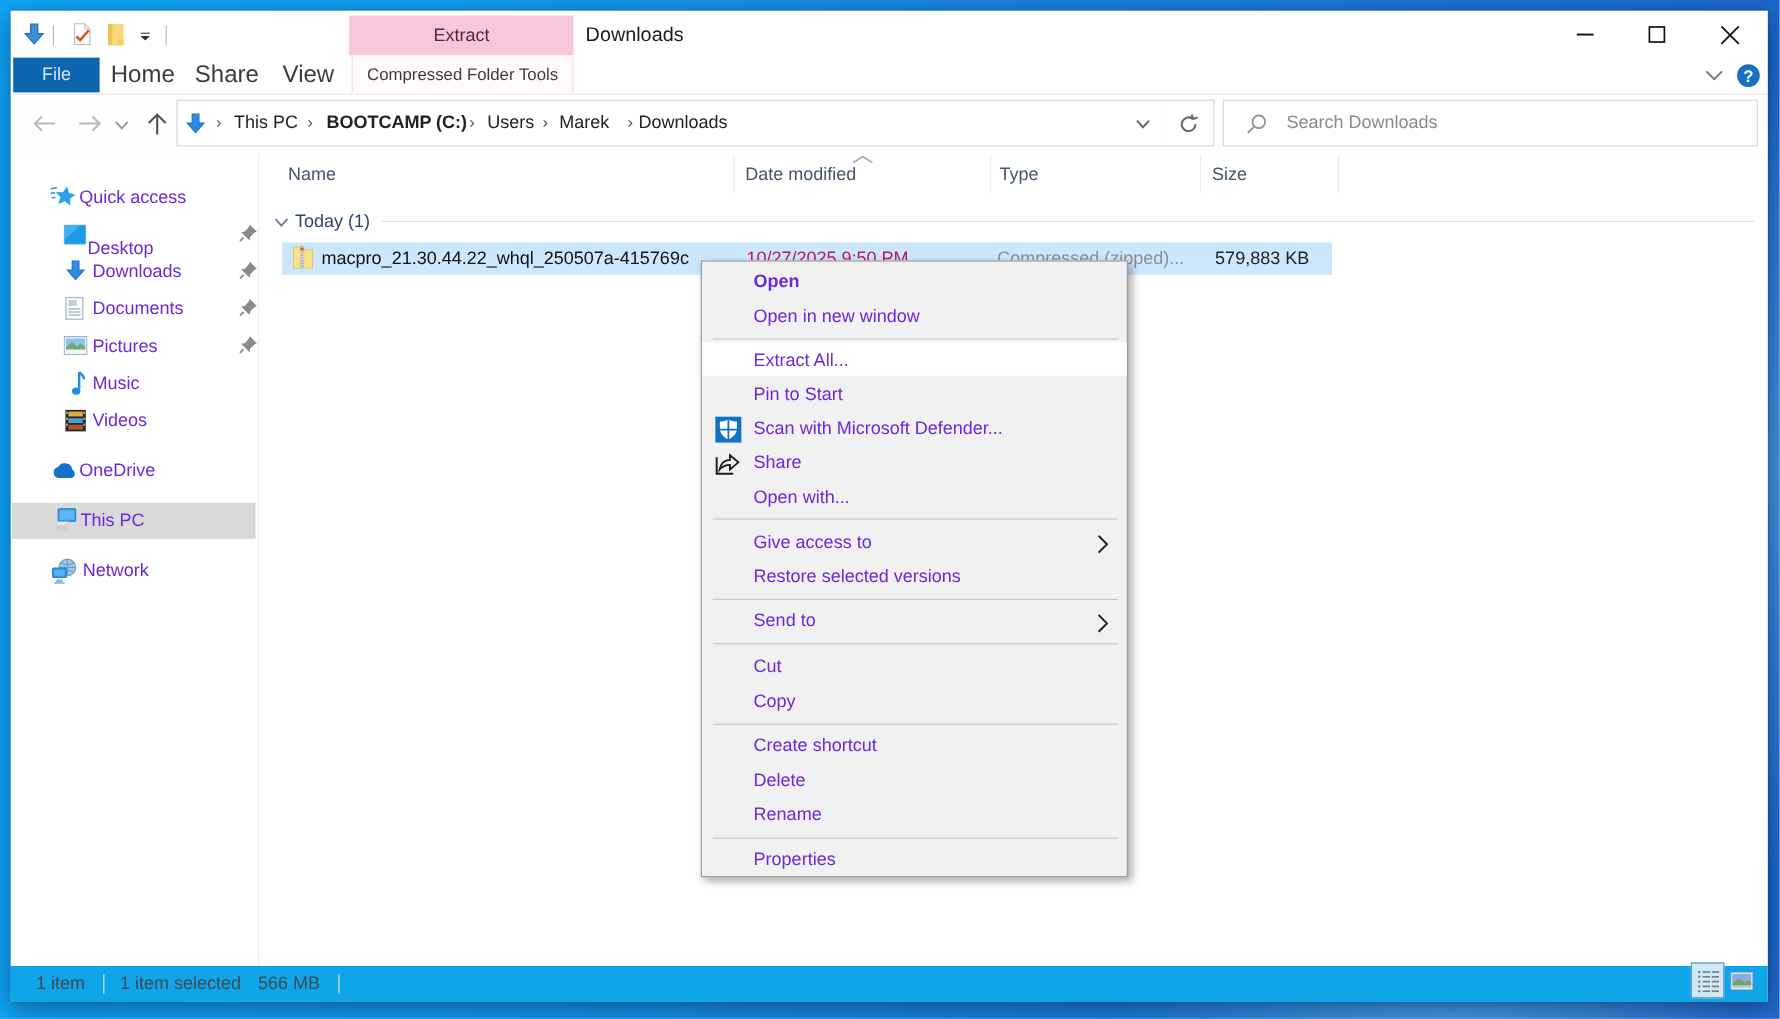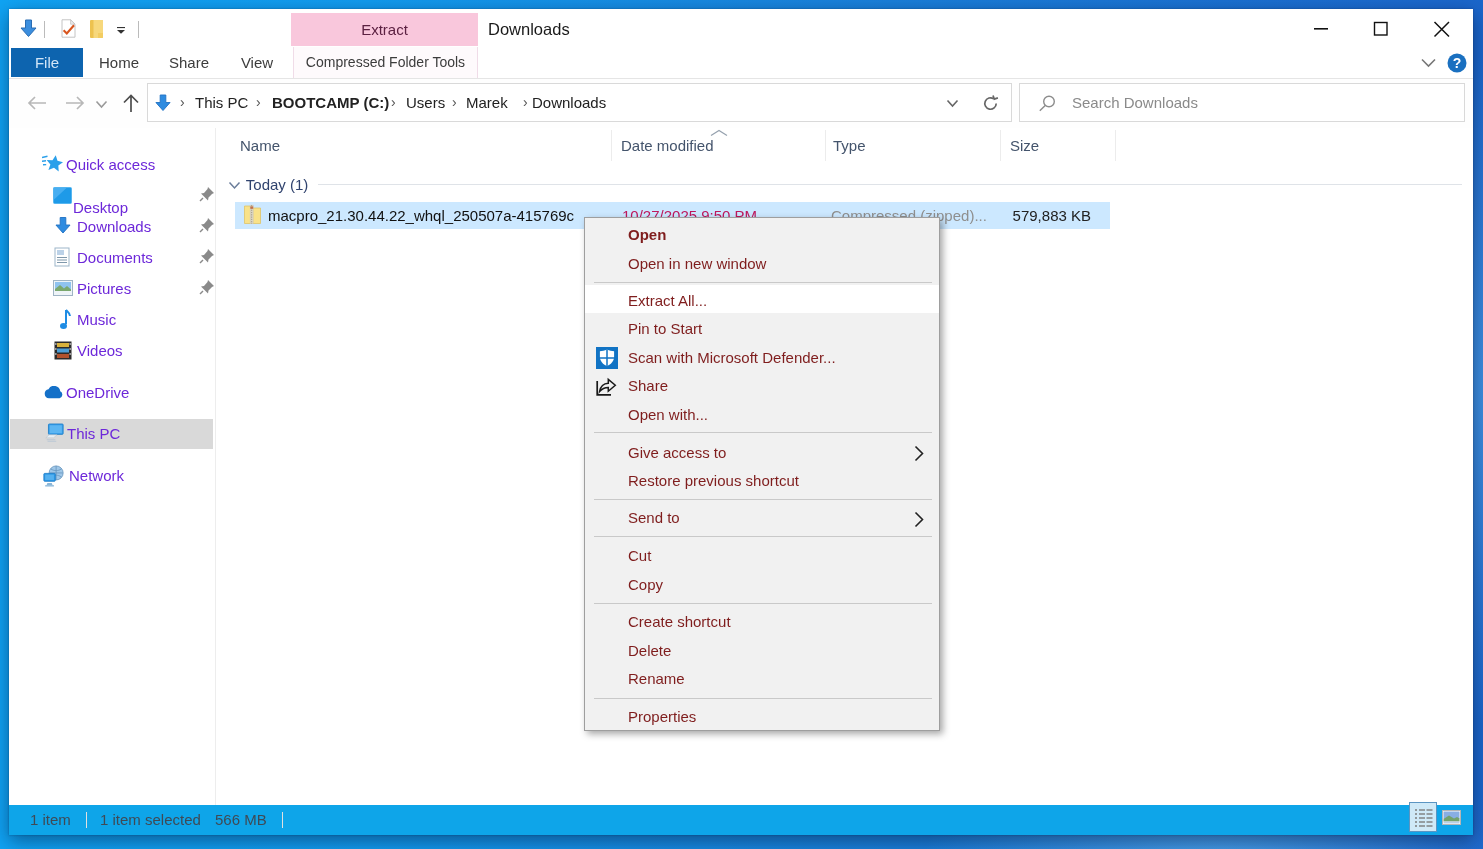--- a/index.html
+++ b/index.html
@@ -28,21 +28,21 @@
   }
   .wtitle { position:absolute; left:479px; top:0; height:38px; line-height:41px; font-size:16.5px; color:#1a1a1a; }
   .capbtn { position:absolute; top:0; height:38px; }
 
   
   .tabs { position:absolute; left:0; top:38px; width:100%; height:32px; background:#fff; border-bottom:1px solid #e5e5e5; }
   .filetab {
     position:absolute; left:2px; top:1px; width:72px; height:29px;
     background:#0d64af; color:#d3e6f8; font-size:15px; text-align:center; line-height:29px;
   }
-  .tab { position:absolute; top:1px; height:29px; font-size:15px; color:#3c3c3c; line-height:29px; text-align:center; }
+  .tab { position:absolute; top:1px; height:29px; font-size:20px; color:#3c3c3c; line-height:29px; text-align:center; }
   .cfttab {
     position:absolute; left:284px; top:0px; width:185px; height:31px;
     background:#fefafc; border-left:1px solid #f0dce8; border-right:1px solid #f0dce8;
     color:#3c3c3c; font-size:14px; text-align:center; line-height:30px;
   }
 
   
   .addr { position:absolute; left:0; top:70px; width:100%; height:49px; background:#fefefe; }
   .navbtn { position:absolute; top:0; height:49px; }
   .abox { position:absolute; left:138px; top:4px; width:823px; height:39px; border:1px solid #d9d9d9; background:#fff; }
@@ -65,21 +65,21 @@
   .grp { position:absolute; left:23.8px; top:47.5px; font-size:15px; color:#30436e; }
   .grpline { position:absolute; left:96px; top:56px; height:1px; background:#dfe3e8; width:1144px; }
   .frow { position:absolute; left:13px; top:74px; width:875px; height:27px; background:#cce8ff; }
   .ftxt { position:absolute; font-size:15px; line-height:27px; white-space:nowrap; }
 
   
   .menu {
     position:absolute; left:575px; top:208px; width:356px; height:514px;
     background:#f1f1f1; border:1px solid #9e9e9e;
     box-shadow:3px 3px 7px rgba(0,0,0,.35);
-    font-size:15px; color:#7f1d1d;
+    font-size:15px; color:#6d28d9;
   }
   .mi { position:absolute; left:43px; white-space:nowrap; transform:translateY(calc(-50% - 1.5px)); }
   .msep { position:absolute; left:9px; width:338px; height:1px; background:#c9c9c9; }
   .marr { position:absolute; left:329px; }
 
   
   .status { position:absolute; left:0; bottom:0; width:100%; height:30px; background:#0ea5e9; }
   .stxt { position:absolute; top:0; height:30px; line-height:30px; font-size:15px; color:#3f4a56; white-space:nowrap; }
   .ssep { position:absolute; top:7px; width:1px; height:16px; background:#e0e0e0; }
 </style>
@@ -418,21 +418,21 @@
       </div>
     <div class="mi" style="top:169px;">Share</div>
     <div class="mi" style="top:198px;">Open with...</div>
     <div class="msep" style="top:213.5px;"></div>
     <div class="mi" style="top:235.5px;">Give access to</div>
     <div class="marr" style="top:227px;">
         <svg width="10" height="17" viewBox="0 0 10 17">
           <path d="M1.5 1.5 L8.5 8.5 L1.5 15.5" fill="none" stroke="#222" stroke-width="1.6"></path>
         </svg>
       </div>
-    <div class="mi" style="top:264px;">Restore previous shortcut</div>
+    <div class="mi" style="top:264px;">Restore selected versions</div>
     <div class="msep" style="top:280.5px;"></div>
     <div class="mi" style="top:301px;">Send to</div>
     <div class="marr" style="top:292.5px;">
         <svg width="10" height="17" viewBox="0 0 10 17">
           <path d="M1.5 1.5 L8.5 8.5 L1.5 15.5" fill="none" stroke="#222" stroke-width="1.6"></path>
         </svg>
       </div>
     <div class="msep" style="top:317.5px;"></div>
     <div class="mi" style="top:339px;">Cut</div>
     <div class="mi" style="top:368px;">Copy</div>

